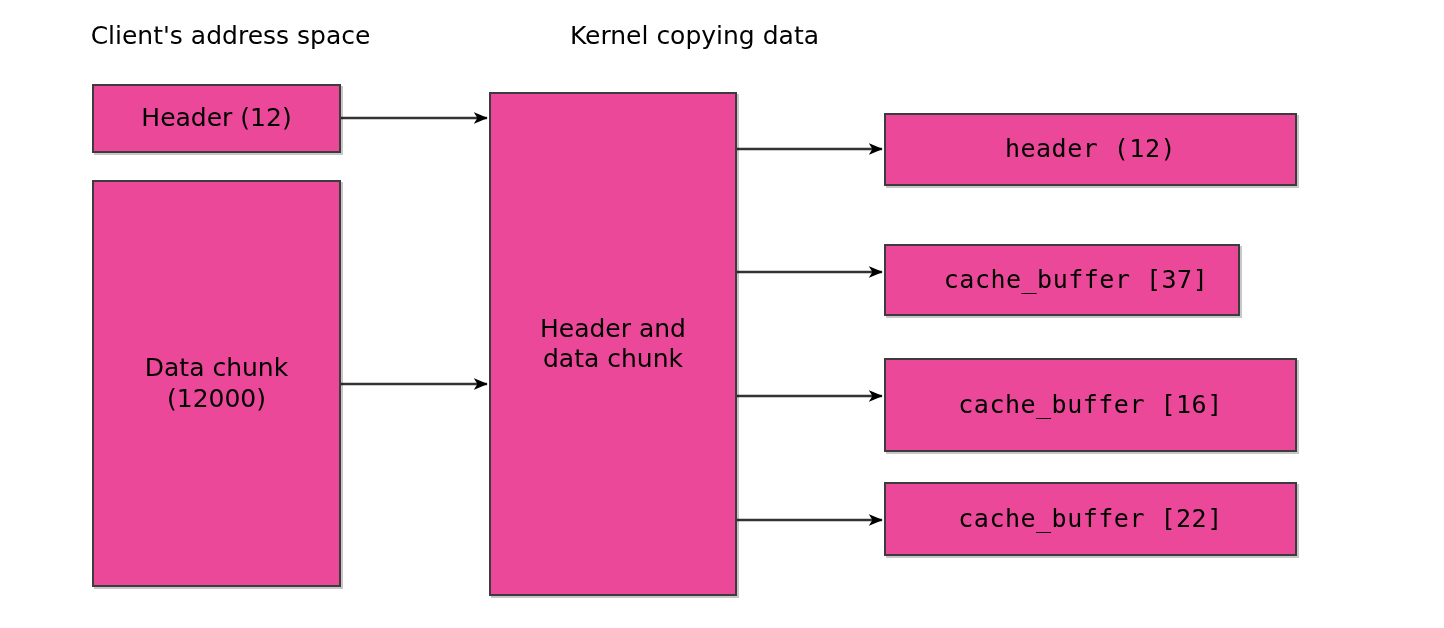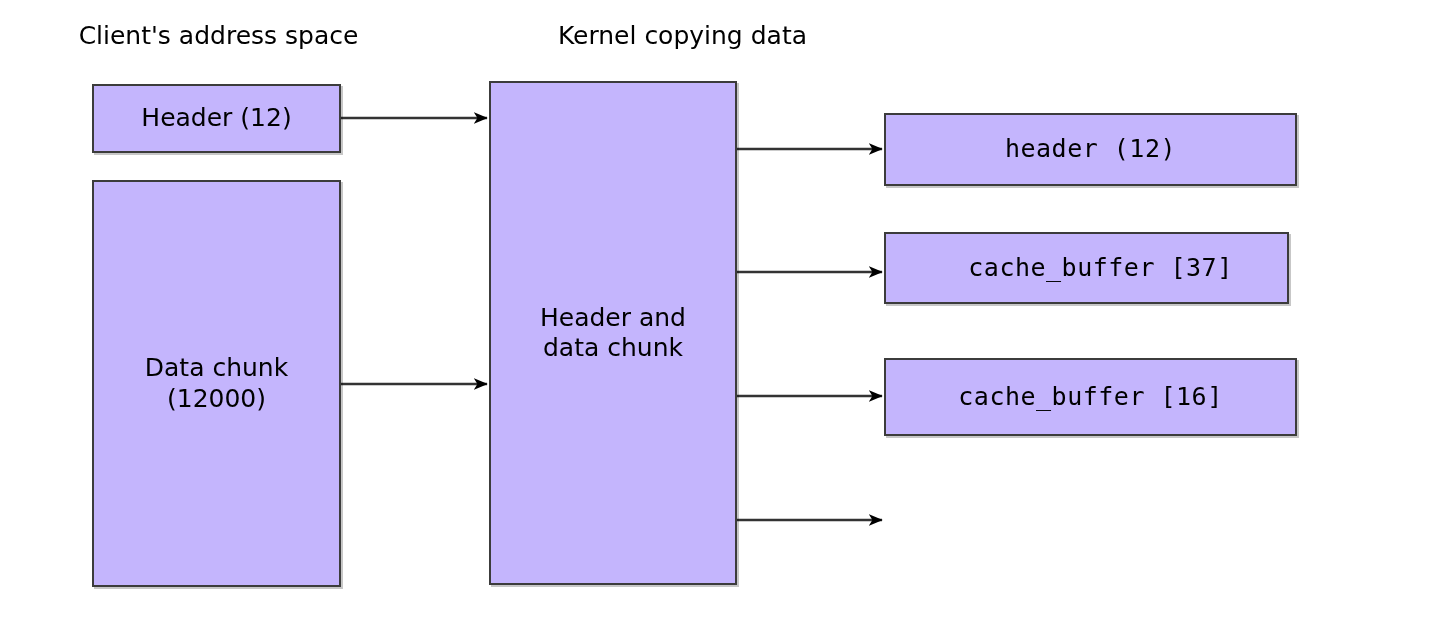--- a/index.html
+++ b/index.html
@@ -19,28 +19,29 @@
     height: 628px;
     background: #ffffff;
   }
   .col-title {
     position: absolute;
     font-size: 25px;
     color: #000000;
     white-space: nowrap;
     text-align: center;
     font-family: "DejaVu Sans", sans-serif;
+    padding-left: 12px;
   }
   #title-client  { left: 0px;   top: 21px; width: 437px; }
   #title-kernel  { left: 437px; top: 21px; width: 370px; text-align: right; }
   #title-driver  { left: 820px; top: 21px; width: 540px; }
 
   .node {
     position: absolute;
-    background: #c4b5fd;
+    background: #ec4899;
     border: 2px solid #3c3c3c;
     box-sizing: border-box;
     box-shadow: 2px 2px 0 rgba(0,0,0,0.22);
     display: flex;
     align-items: center;
     justify-content: center;
     text-align: center;
     color: #000000;
   }
   .node .label {
@@ -49,26 +50,26 @@
     white-space: pre-line;
   }
   .sans  { font-family: "DejaVu Sans", sans-serif; font-size: 25px; }
   .mono  { font-family: "DejaVu Sans Mono", monospace; font-size: 25px; letter-spacing: 0.5px; }
 
   
   #node-header-client { left: 92px;  top: 84px;  width: 249px; height: 69px; }
   #node-data-chunk    { left: 92px;  top: 180px; width: 249px; height: 407px; }
 
   
-  #node-kernel-buffer { left: 489px; top: 81px;  width: 248px; height: 504px; }
+  #node-kernel-buffer { left: 489px; top: 92px;  width: 248px; height: 504px; }
 
   
   #node-driver-header { left: 884px; top: 113px; width: 413px; height: 73px; }
-  #node-cache-0       { left: 884px; top: 232px; width: 405px; height: 72px; padding-left: 28px; }
-  #node-cache-1       { left: 884px; top: 358px; width: 413px; height: 78px; }
+  #node-cache-0       { left: 884px; top: 244px; width: 356px; height: 72px; padding-left: 28px; }
+  #node-cache-1       { left: 884px; top: 358px; width: 413px; height: 94px; }
   #node-cache-2       { left: 884px; top: 482px; width: 413px; height: 74px; }
 
   #arrow-layer {
     position: absolute;
     left: 0; top: 0;
     width: 1444px; height: 628px;
     pointer-events: none;
   }
 </style>
 </head>
@@ -114,14 +115,17 @@
   </div>
 
   <div class="node" id="node-cache-0">
     <span class="label mono">cache_buffer [37]</span>
   </div>
 
   <div class="node" id="node-cache-1">
     <span class="label mono">cache_buffer [16]</span>
   </div>
 
+  <div class="node" id="node-cache-2">
+    <span class="label mono">cache_buffer [22]</span>
+  </div>
 
 </div>
 
 </body></html>

